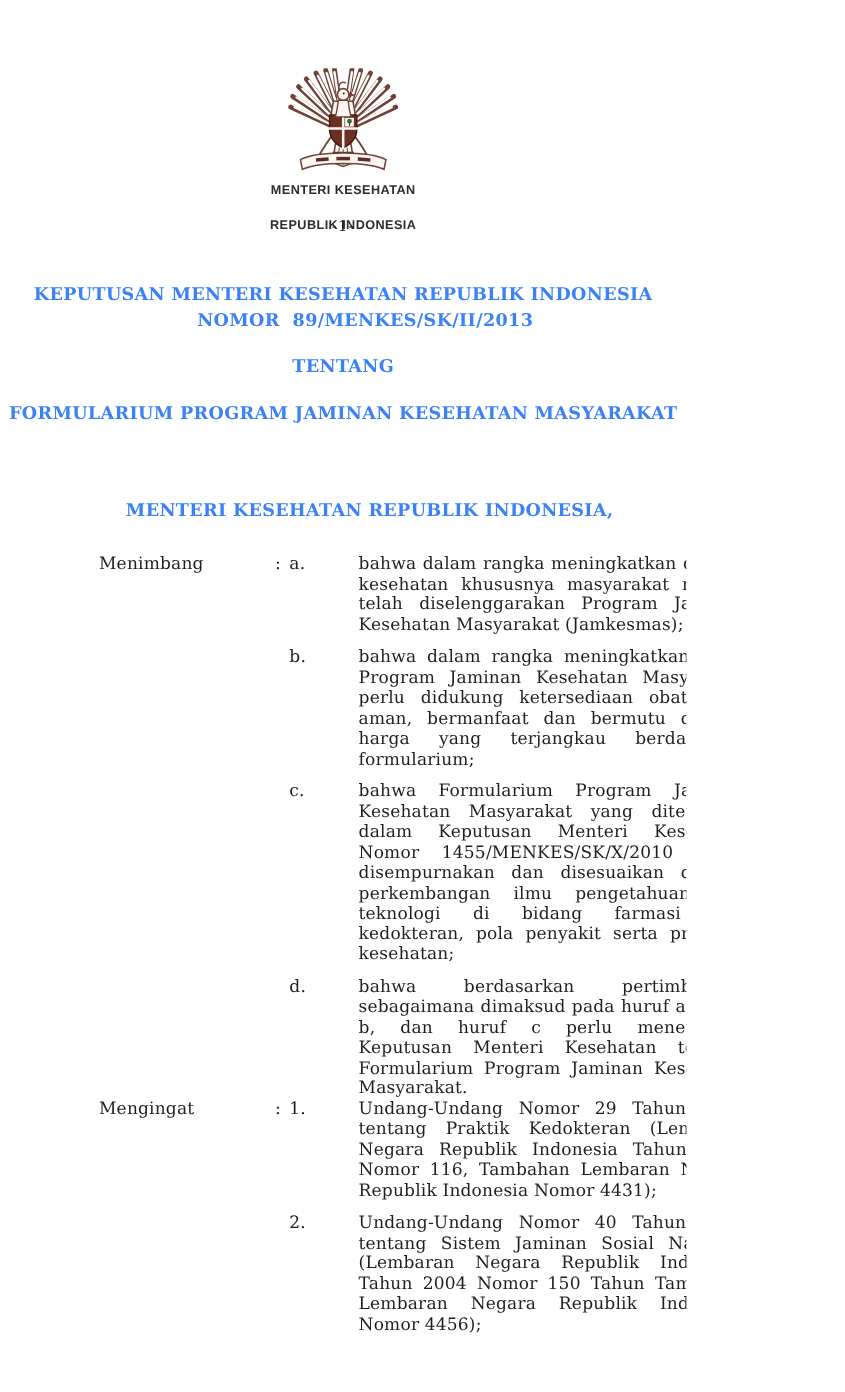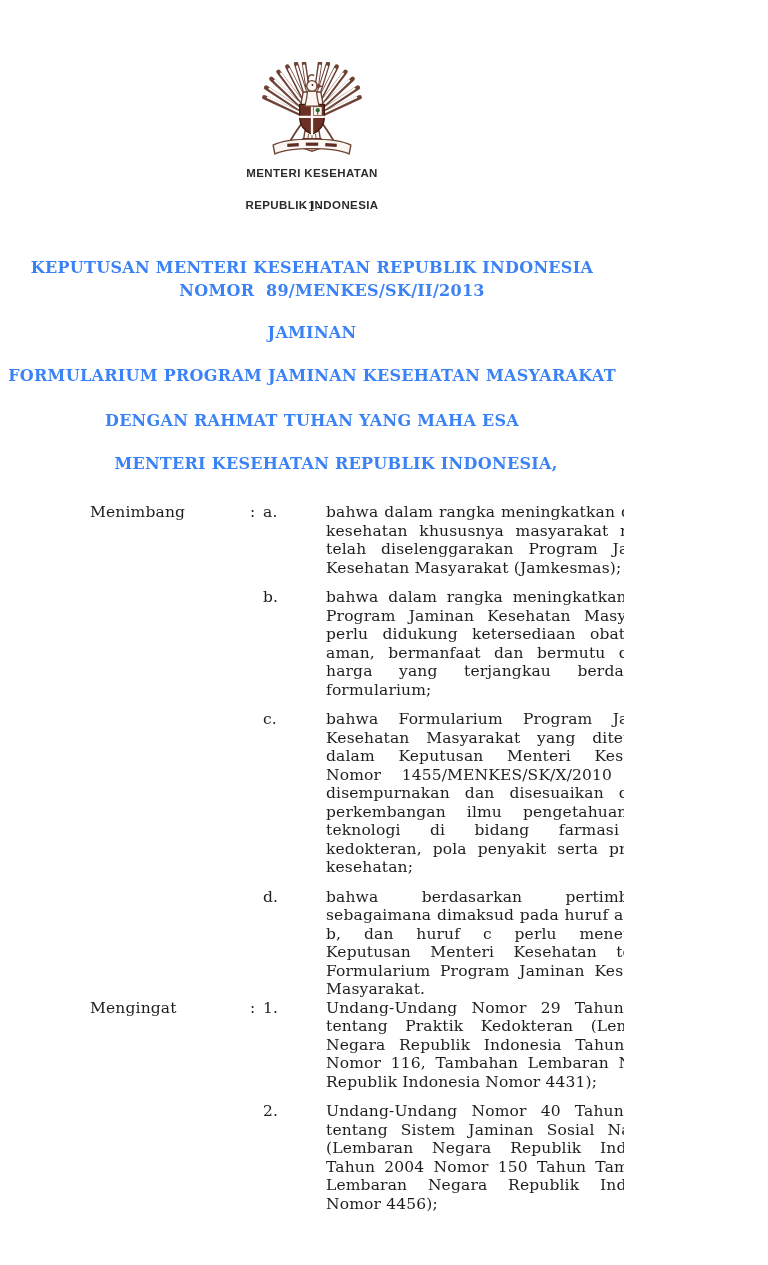--- a/index.html
+++ b/index.html
@@ -126,23 +126,22 @@
       </g>
     </svg>
     <div class="lh-line">MENTERI KESEHATAN</div>
     <div class="lh-line">REPUBLIK INDONESIA</div>
   </header>
 
   <div class="pagenum">-1-</div>
 
   <h1 class="h t1">KEPUTUSAN MENTERI KESEHATAN REPUBLIK INDONESIA</h1>
   <h1 class="h t2">NOMOR  89/MENKES/SK/II/2013</h1>
-  <h2 class="h t3">JAMINAN</h2>
+  <h2 class="h t3">TENTANG</h2>
   <h2 class="h t4">FORMULARIUM PROGRAM JAMINAN KESEHATAN MASYARAKAT</h2>
-  <h2 class="h t5">DENGAN RAHMAT TUHAN YANG MAHA ESA</h2>
   <h2 class="h t6">MENTERI KESEHATAN REPUBLIK INDONESIA,</h2>
 
   <main class="body">
 
     <section class="section">
       <div class="row">
         <div class="cell-label">Menimbang</div>
         <div class="cell-marker">
           <span class="colon">:</span>
           <span>a.</span>

